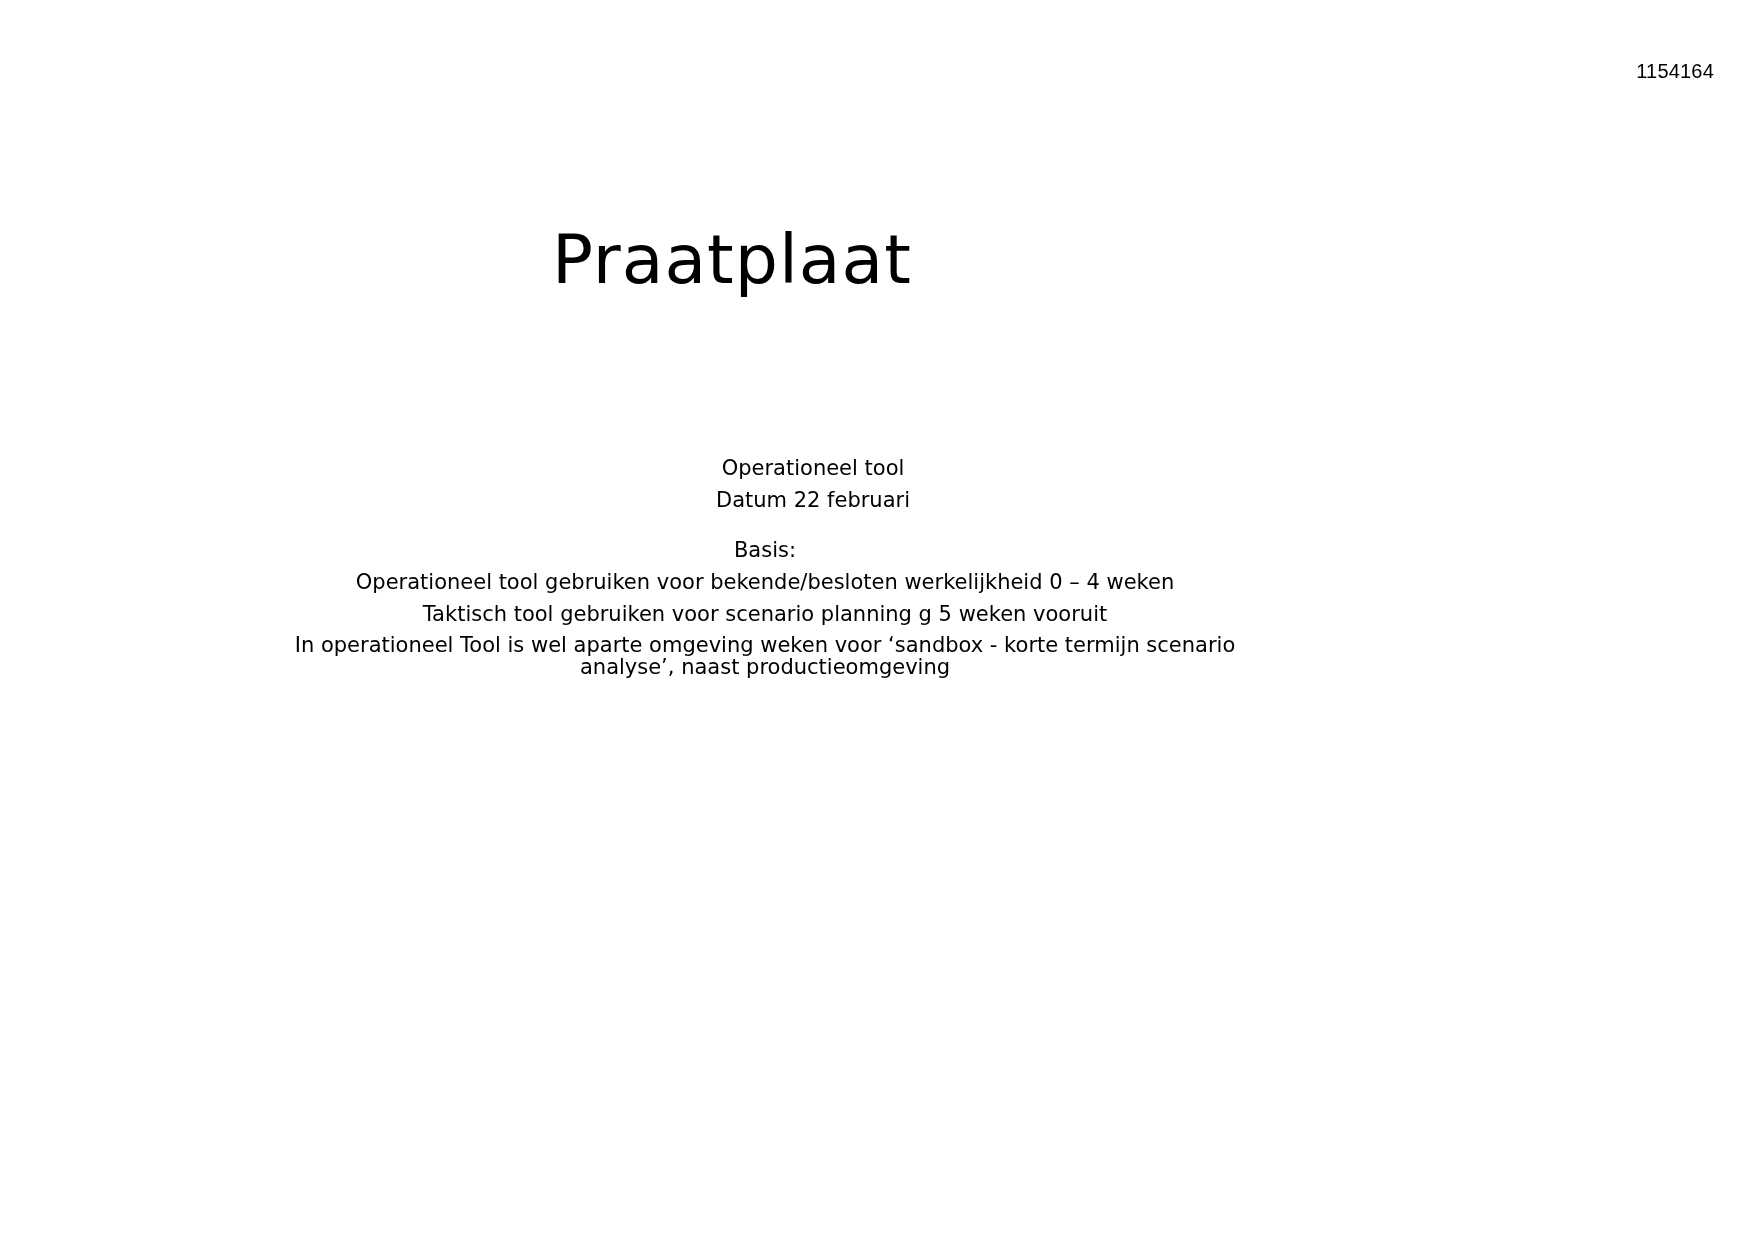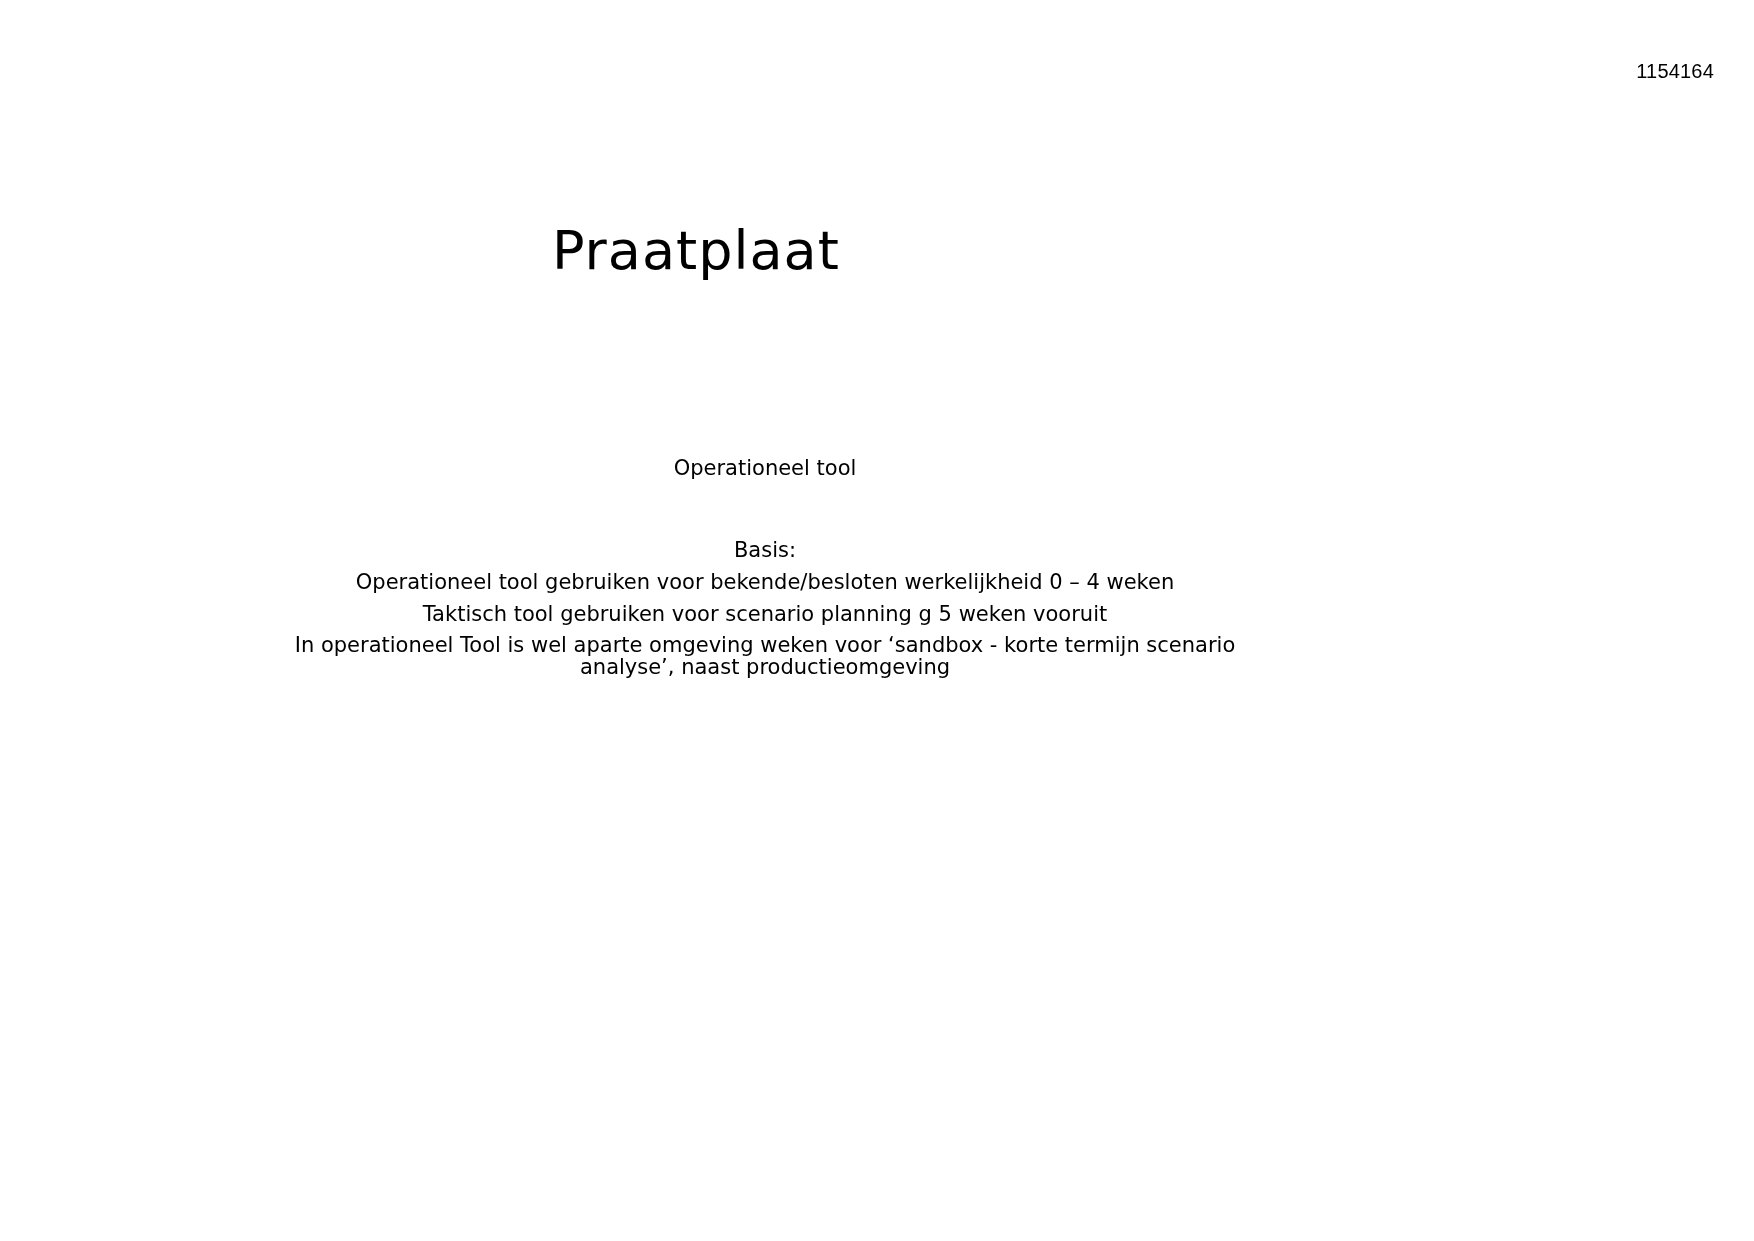--- a/index.html
+++ b/index.html
@@ -21,56 +21,57 @@
       right: 40px;
       font-family: "Liberation Sans", sans-serif;
       font-size: 20px;
       letter-spacing: 0.2px;
     }
     .title {
       position: absolute;
       left: 552px;
       top: 219px;
       font-family: "DejaVu Sans", sans-serif;
-      font-size: 54px;
+      font-size: 68px;
       font-weight: normal;
       letter-spacing: 1px;
       margin: 0;
       line-height: 1.2;
     }
     .center-block {
       position: absolute;
       left: 0;
       width: 1530px;
       text-align: center;
       font-family: "DejaVu Sans", sans-serif;
       font-size: 21px;
       line-height: 32px;
     }
-    .subtitle-block { top: 452px; }
+    .subtitle-block { top: 452px; padding-left: 48px; }
     .basis-block { top: 534px; text-align: center; }
     .line { display: block; }
     .wrapped {
       display: block;
       line-height: 22px;
       margin-top: 4px;
       width: 960px;
       margin-left: auto;
       margin-right: auto;
     }
   </style>
 </head>
 <body>
 
 <div class="doc-number">1154164</div>
 
 <h1 class="title">Praatplaat</h1>
 
 <div class="center-block subtitle-block">
   <span class="line">Operationeel tool</span>
+  <span class="line">Datum 22 februari</span>
 </div>
 
 <div class="center-block basis-block">
   <span class="line">Basis:</span>
   <span class="line">Operationeel tool gebruiken voor bekende/besloten werkelijkheid 0 – 4 weken</span>
   <span class="line">Taktisch tool gebruiken voor scenario planning g 5 weken vooruit</span>
   <span class="wrapped">In operationeel Tool is wel aparte omgeving weken voor ‘sandbox - korte termijn scenario analyse’, naast productieomgeving</span>
 </div>
 
 </body></html>

